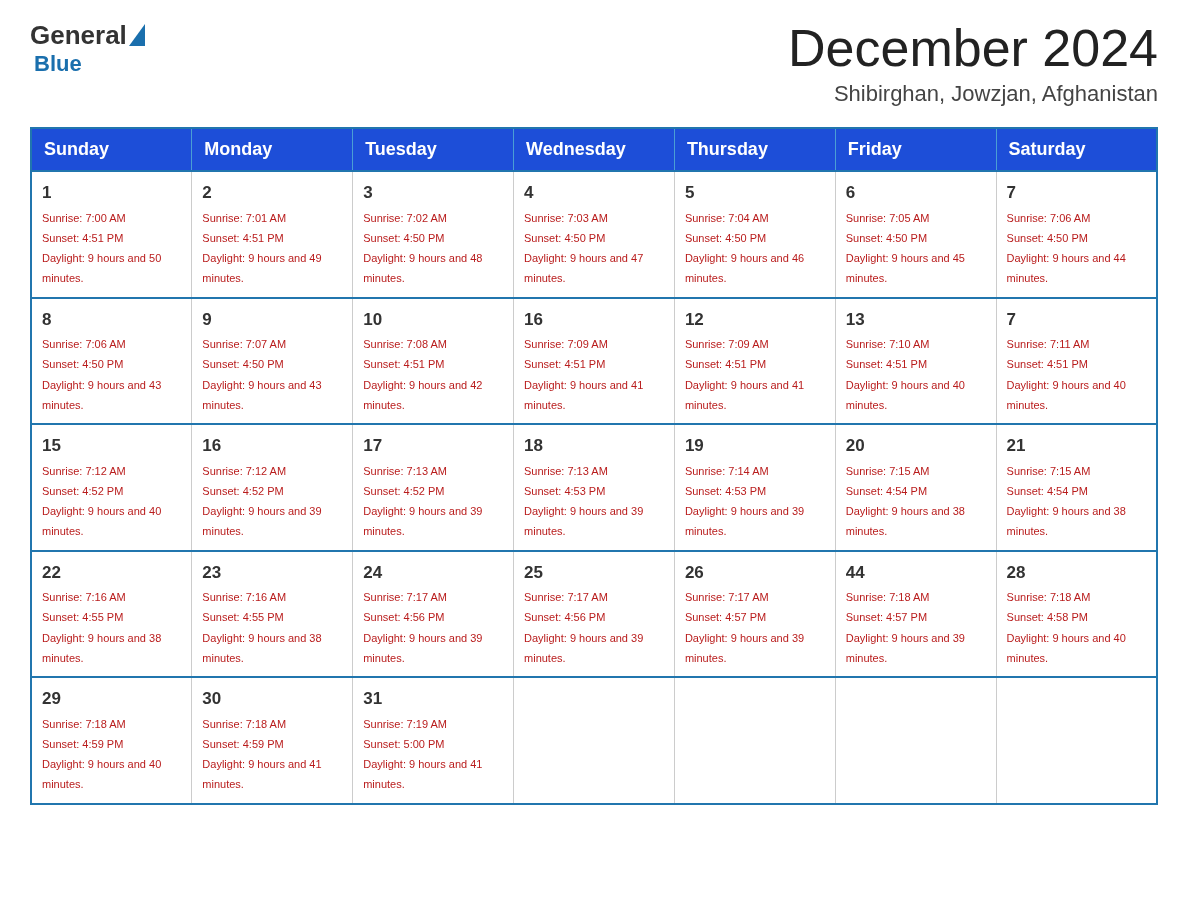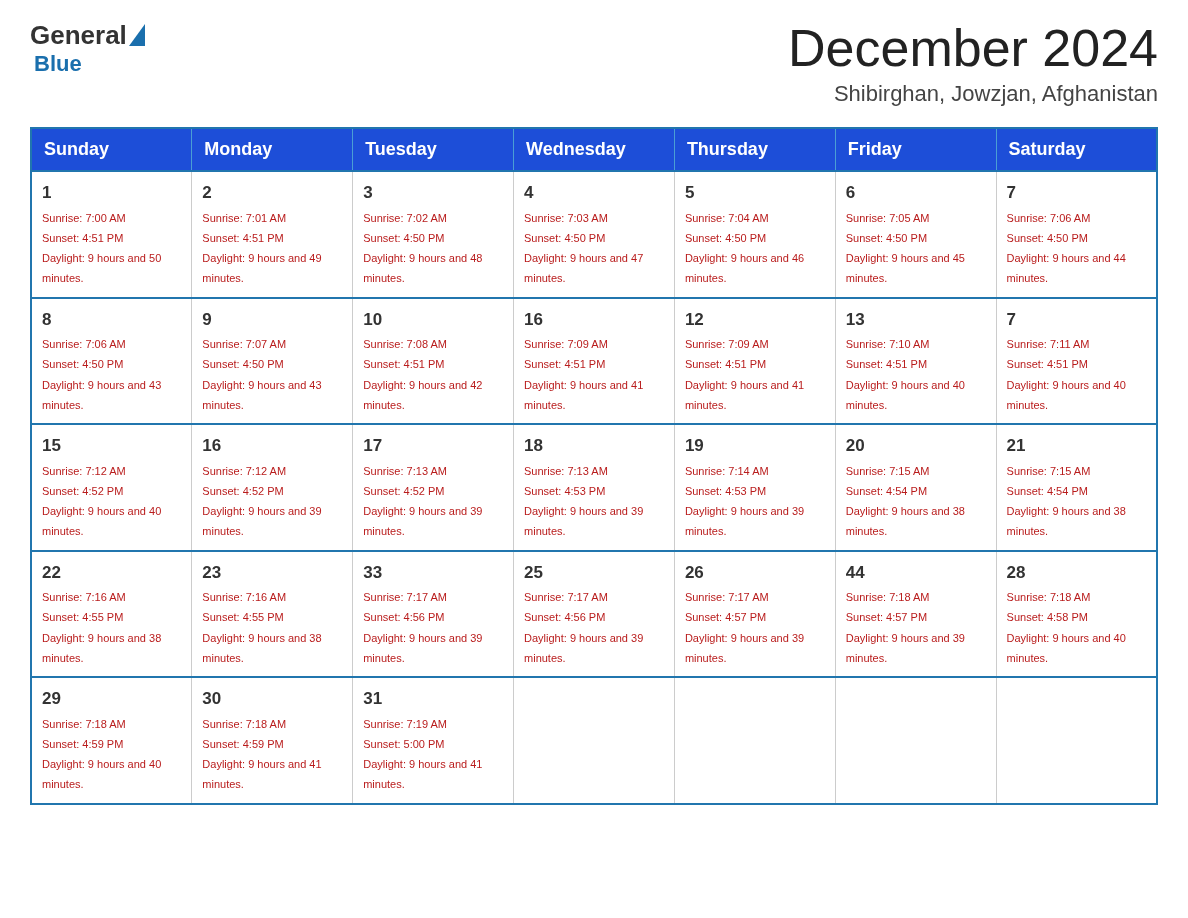--- a/index.html
+++ b/index.html
@@ -224,21 +224,21 @@
       <tr>
         <td>
           <span class="day-num">22</span>
           <span class="day-info">Sunrise: 7:16 AM<br>Sunset: 4:55 PM<br>Daylight: 9 hours and 38 minutes.</span>
         </td>
         <td>
           <span class="day-num">23</span>
           <span class="day-info">Sunrise: 7:16 AM<br>Sunset: 4:55 PM<br>Daylight: 9 hours and 38 minutes.</span>
         </td>
         <td>
-          <span class="day-num">33</span>
+          <span class="day-num">24</span>
           <span class="day-info">Sunrise: 7:17 AM<br>Sunset: 4:56 PM<br>Daylight: 9 hours and 39 minutes.</span>
         </td>
         <td>
           <span class="day-num">25</span>
           <span class="day-info">Sunrise: 7:17 AM<br>Sunset: 4:56 PM<br>Daylight: 9 hours and 39 minutes.</span>
         </td>
         <td>
           <span class="day-num">26</span>
           <span class="day-info">Sunrise: 7:17 AM<br>Sunset: 4:57 PM<br>Daylight: 9 hours and 39 minutes.</span>
         </td>

